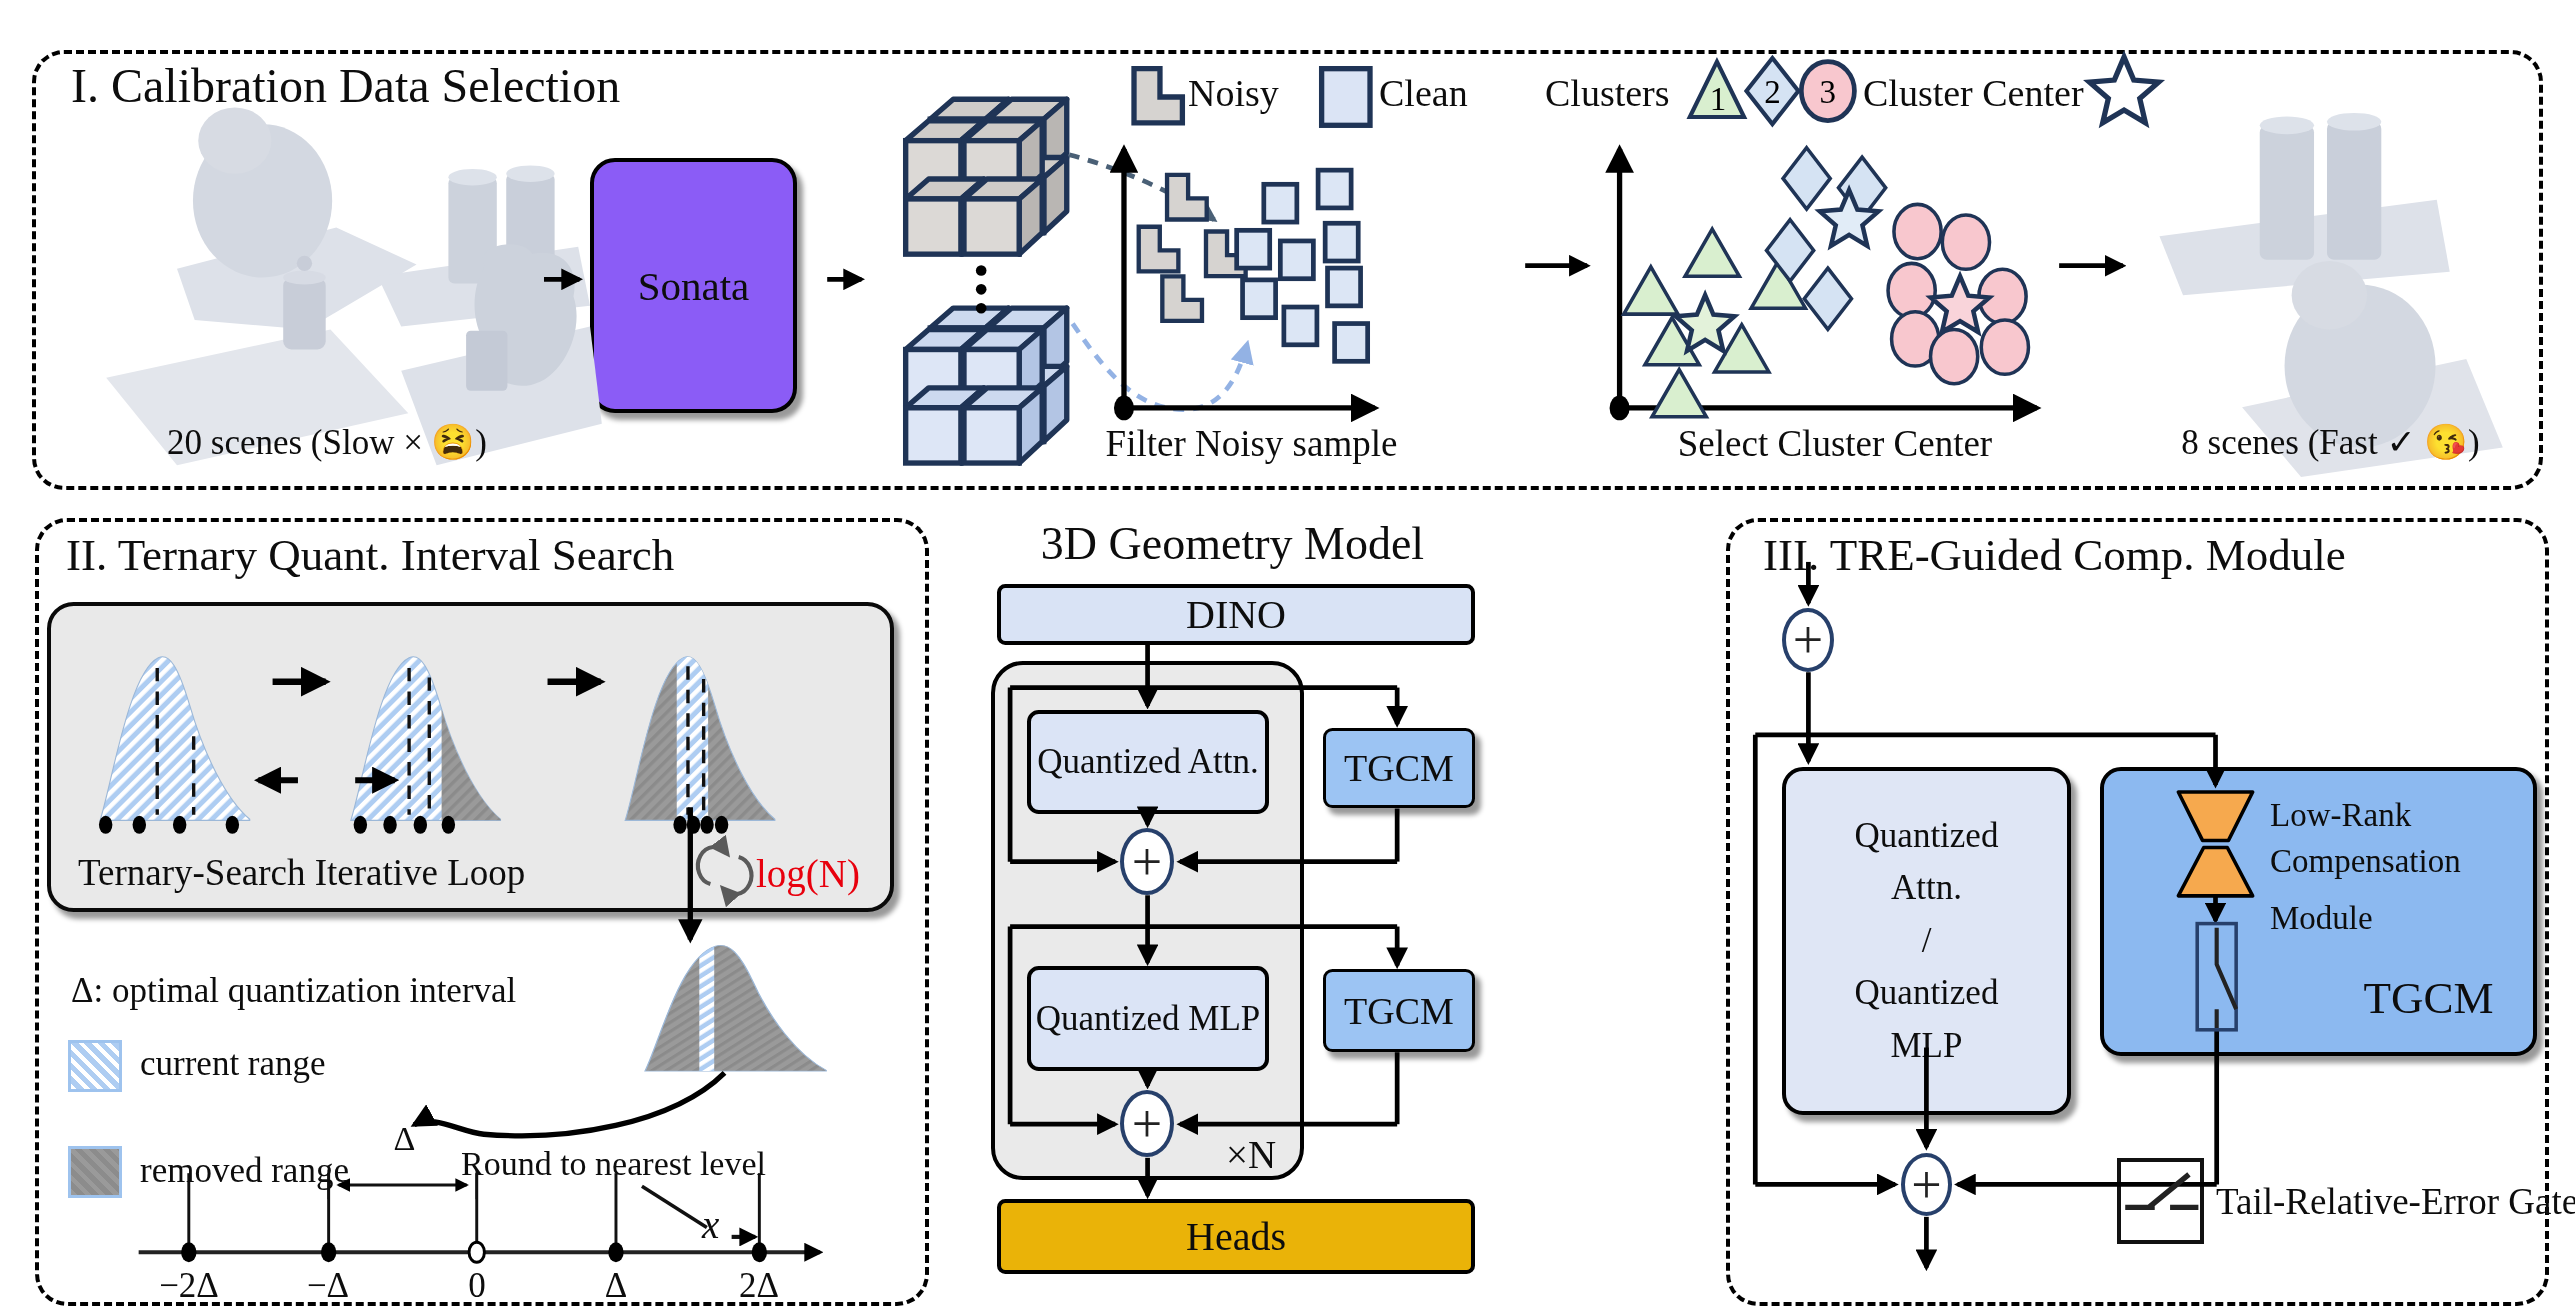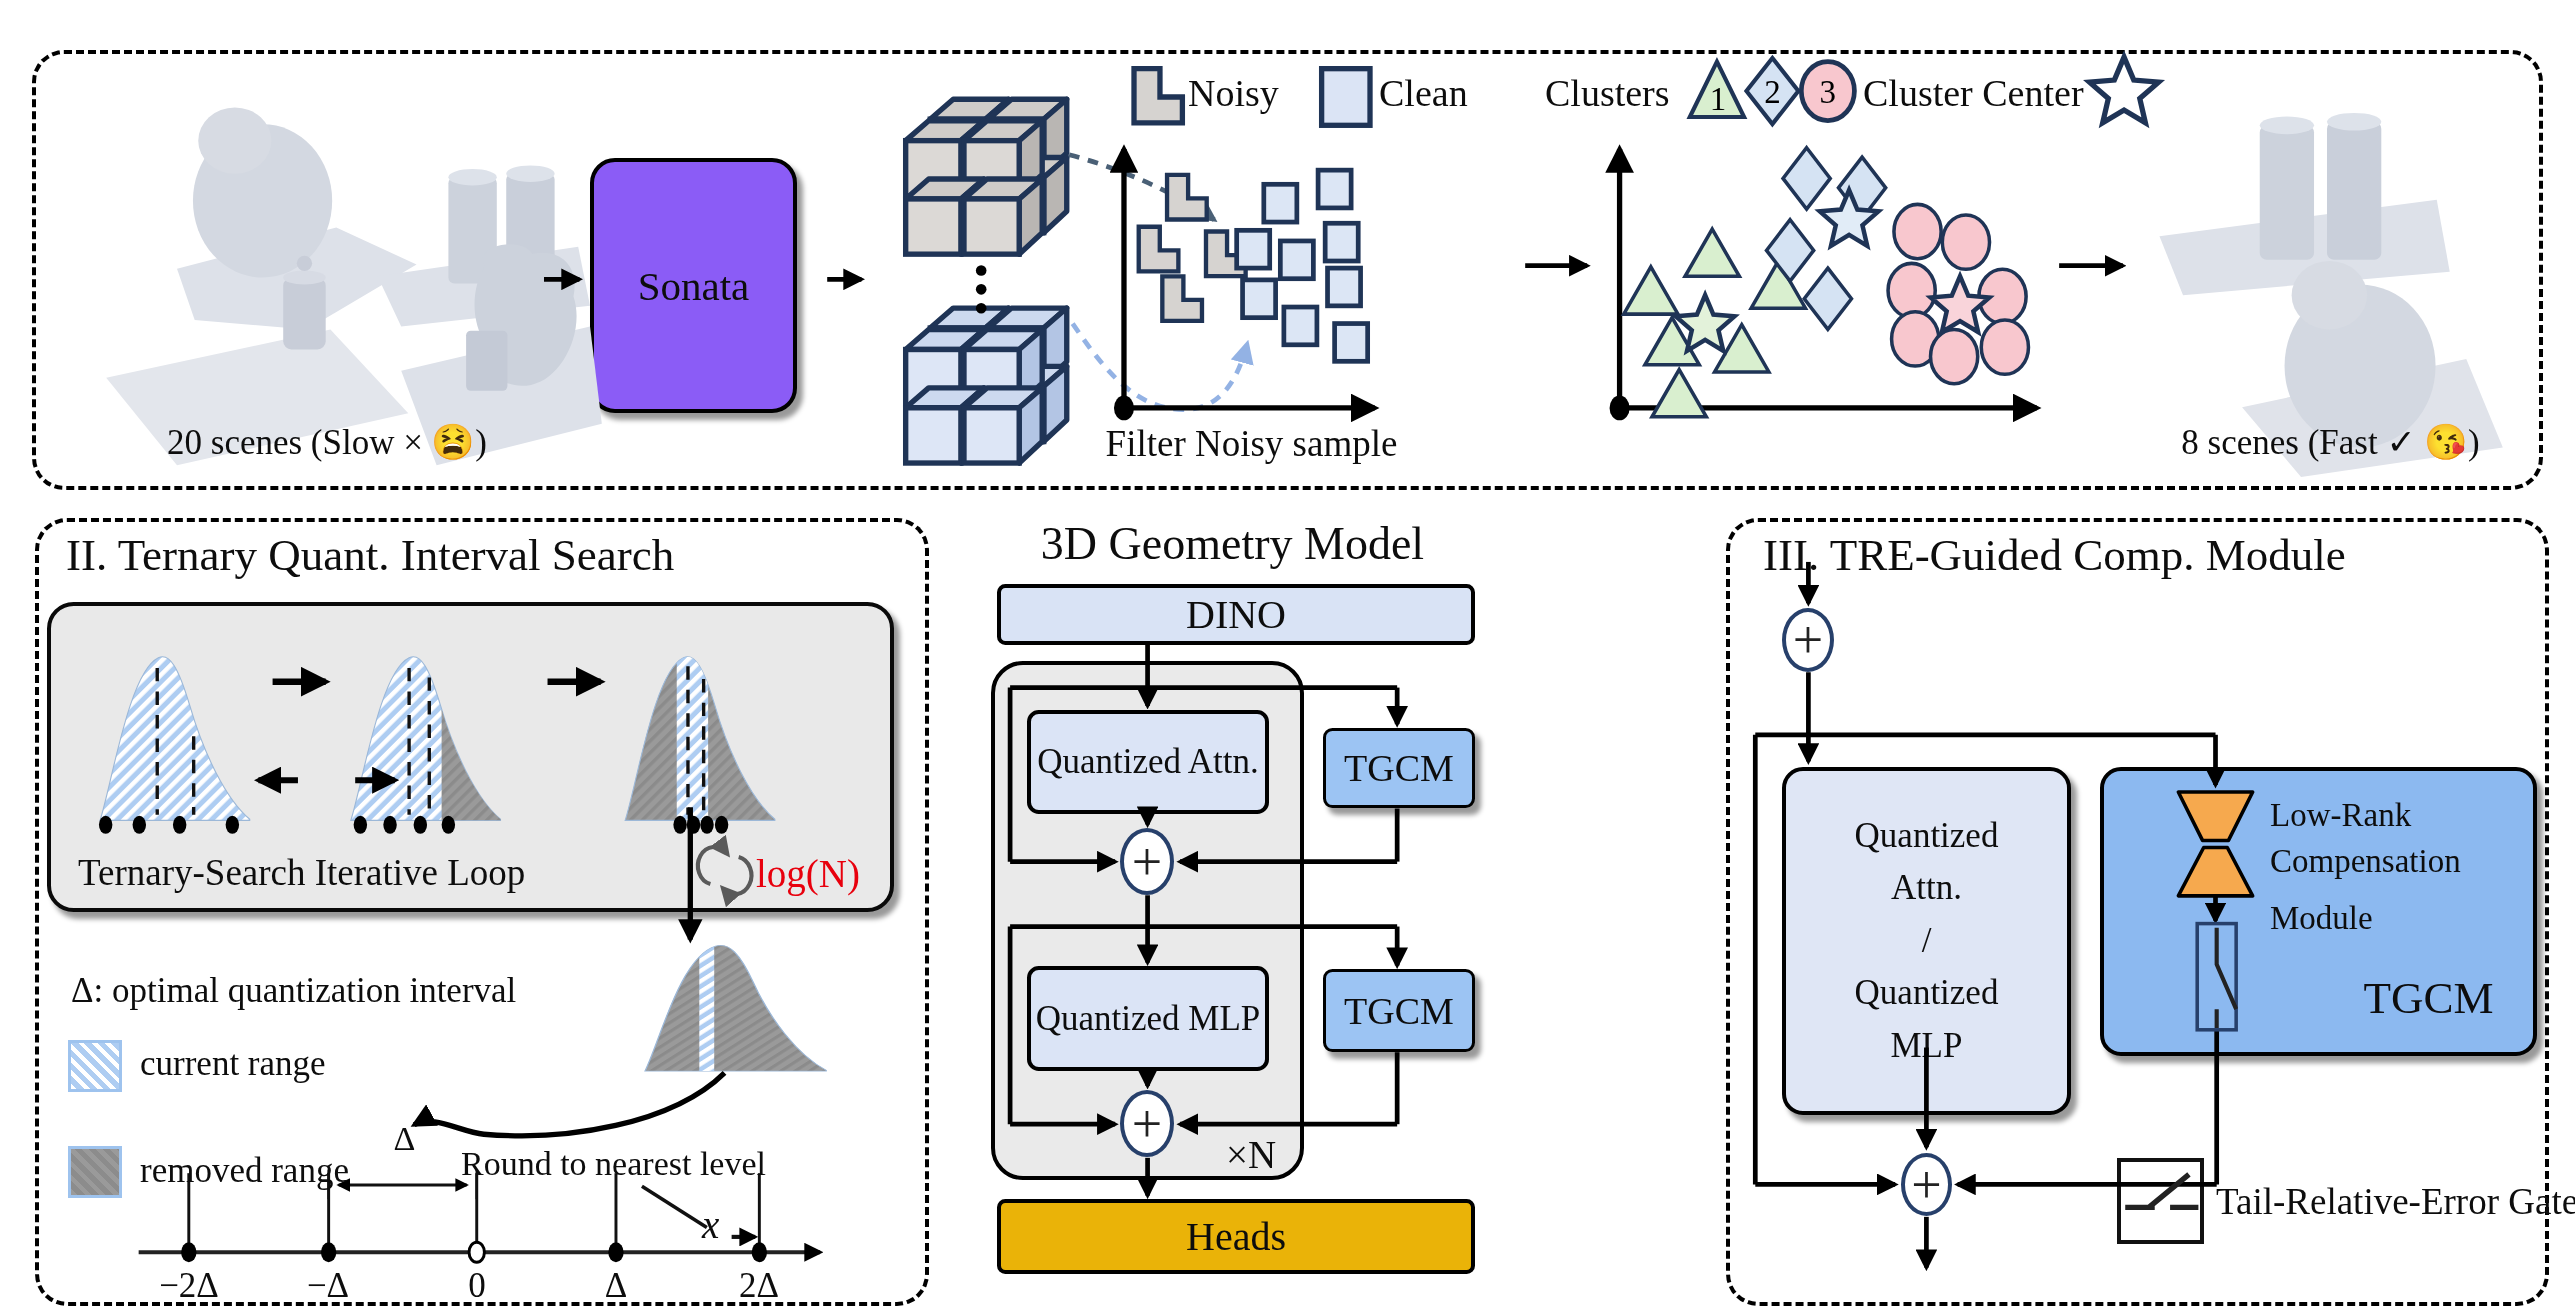--- a/index.html
+++ b/index.html
@@ -398,26 +398,28 @@
   <div class="plus" style="left:1120px;top:1090px;width:54px;height:67px;">
     <span>+</span>
   </div>
   <div class="plus" style="left:1782px;top:608px;width:52px;height:64px;">
     <span>+</span>
   </div>
   <div class="plus" style="left:1901px;top:1153px;width:51px;height:63px;">
     <span>+</span>
   </div>
 
+  <div class="t" style="left:71px;top:58px;font-size:48px;">I. Calibration Data Selection</div>
   <div class="t" style="left:1188px;top:71px;font-size:38px;">Noisy</div>
   <div class="t" style="left:1379px;top:71px;font-size:38px;">Clean</div>
   <div class="t" style="left:1545px;top:71px;font-size:38px;">Clusters</div>
   <div class="t" style="left:1863px;top:71px;font-size:38px;">Cluster Center</div>
   <div class="t tc" style="left:97px;top:422px;width:460px;font-size:35px;">20 scenes (Slow × 😫)</div>
   <div class="t tc" style="left:1092px;top:422px;width:319px;font-size:37px;">Filter Noisy sample</div>
+  <div class="t tc" style="left:1646px;top:422px;width:378px;font-size:37px;">Select Cluster Center</div>
   <div class="t tc" style="left:2124px;top:422px;width:413px;font-size:35px;">8 scenes (Fast ✓ 😘)</div>
 
   <div class="t" style="left:66px;top:529px;font-size:45px;">II. Ternary Quant. Interval Search</div>
   <div class="t" style="left:78px;top:851px;font-size:37px;">Ternary-Search Iterative Loop</div>
   <div class="t red" style="left:756px;top:851px;font-size:39px;">log(N)</div>
   <div class="t" style="left:71px;top:971px;font-size:35px;">Δ: optimal quantization interval</div>
   <div class="swatch sw-current" style="left:68px;top:1040px;width:54px;height:52px;"></div>
   <div class="t" style="left:140px;top:1044px;font-size:35px;">current range</div>
   <div class="swatch sw-removed" style="left:68px;top:1146px;width:54px;height:52px;"></div>
   <div class="t" style="left:140px;top:1151px;font-size:35px;">removed range</div>

